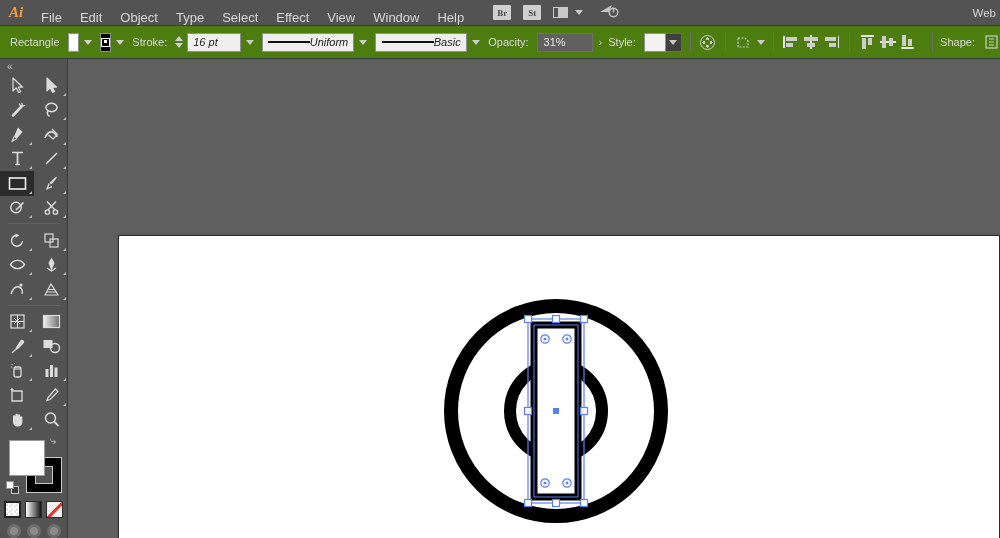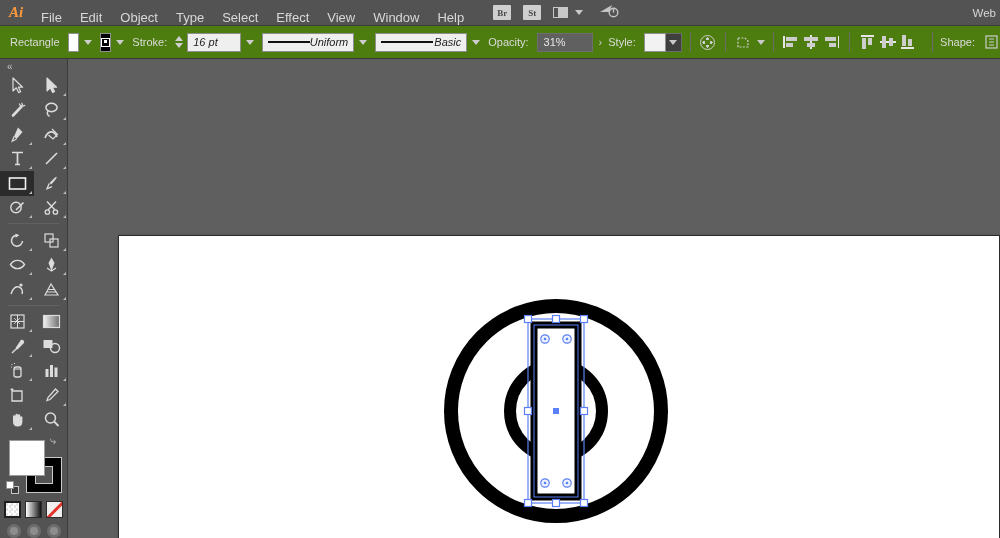--- a/index.html
+++ b/index.html
@@ -68,21 +68,21 @@
   .stepper i {
     width:0;height:0;border-left:4px solid transparent;border-right:4px solid transparent;
     display:block;
   }
   .stepper i.up { border-bottom:5px solid #d0d0d0; margin-bottom:2px; }
   .stepper i.dn { border-top:5px solid #d0d0d0; }
   .combo {
     background:#efefef; color:#1c1c1c; height:19px; display:flex; align-items:center;
     padding:0 5px; font-size:11px; min-width:54px; border:1px solid #8e8e8e;font-style:italic;
   }
-  .combo.wide { min-width:92px; justify-content:space-between; }
+  .combo.wide { min-width:92px; justify-content:center; }
   .strokeline { display:inline-block; height:0; border-top:2px solid #111; width:52px; }
   .opacity-box {
     background:#606060; color:#e6e6e6; height:19px; display:flex; align-items:center;
     padding:0 6px; font-size:11px; min-width:56px; border:1px solid #6e6e6e;
   }
   .arrow-right { margin:0 6px; color:#cfcfcf; font-size:11px; }
   .cb-sep { width:1px; height:20px; background:#6b6b6b; margin:0 8px; }
   .ico-btn {
     width:20px;height:20px;display:flex;align-items:center;justify-content:center;
     margin:0 2px;

